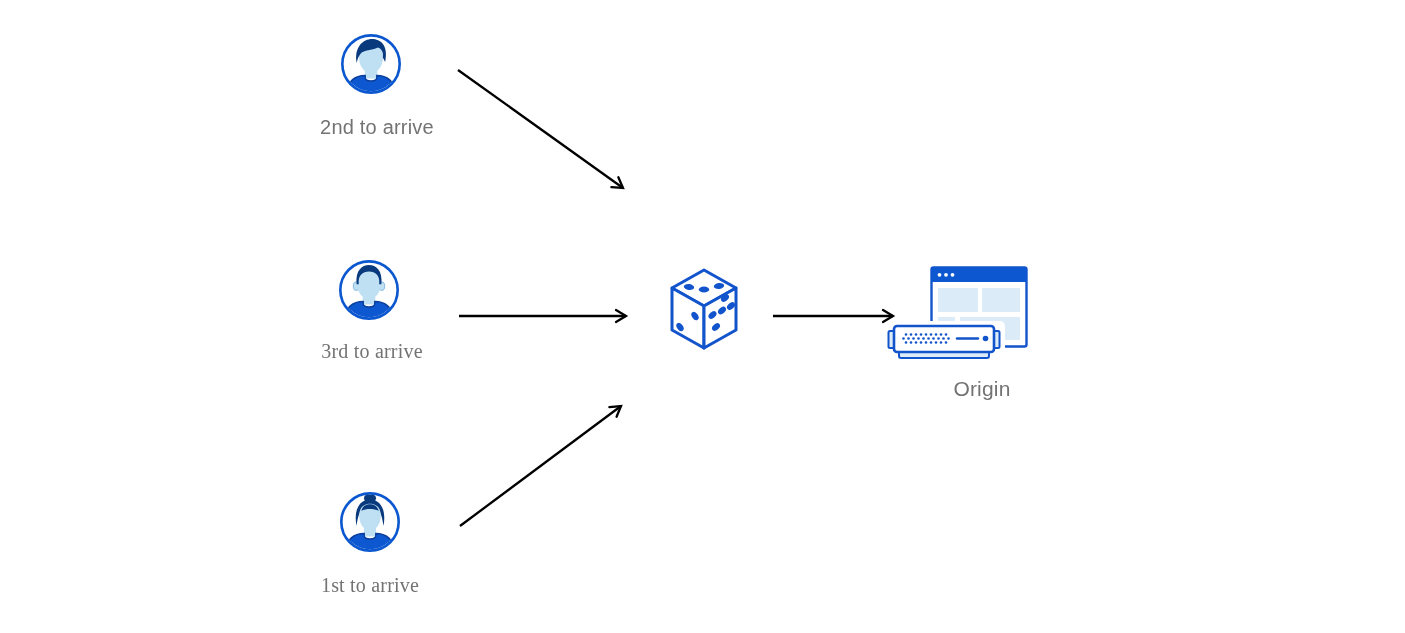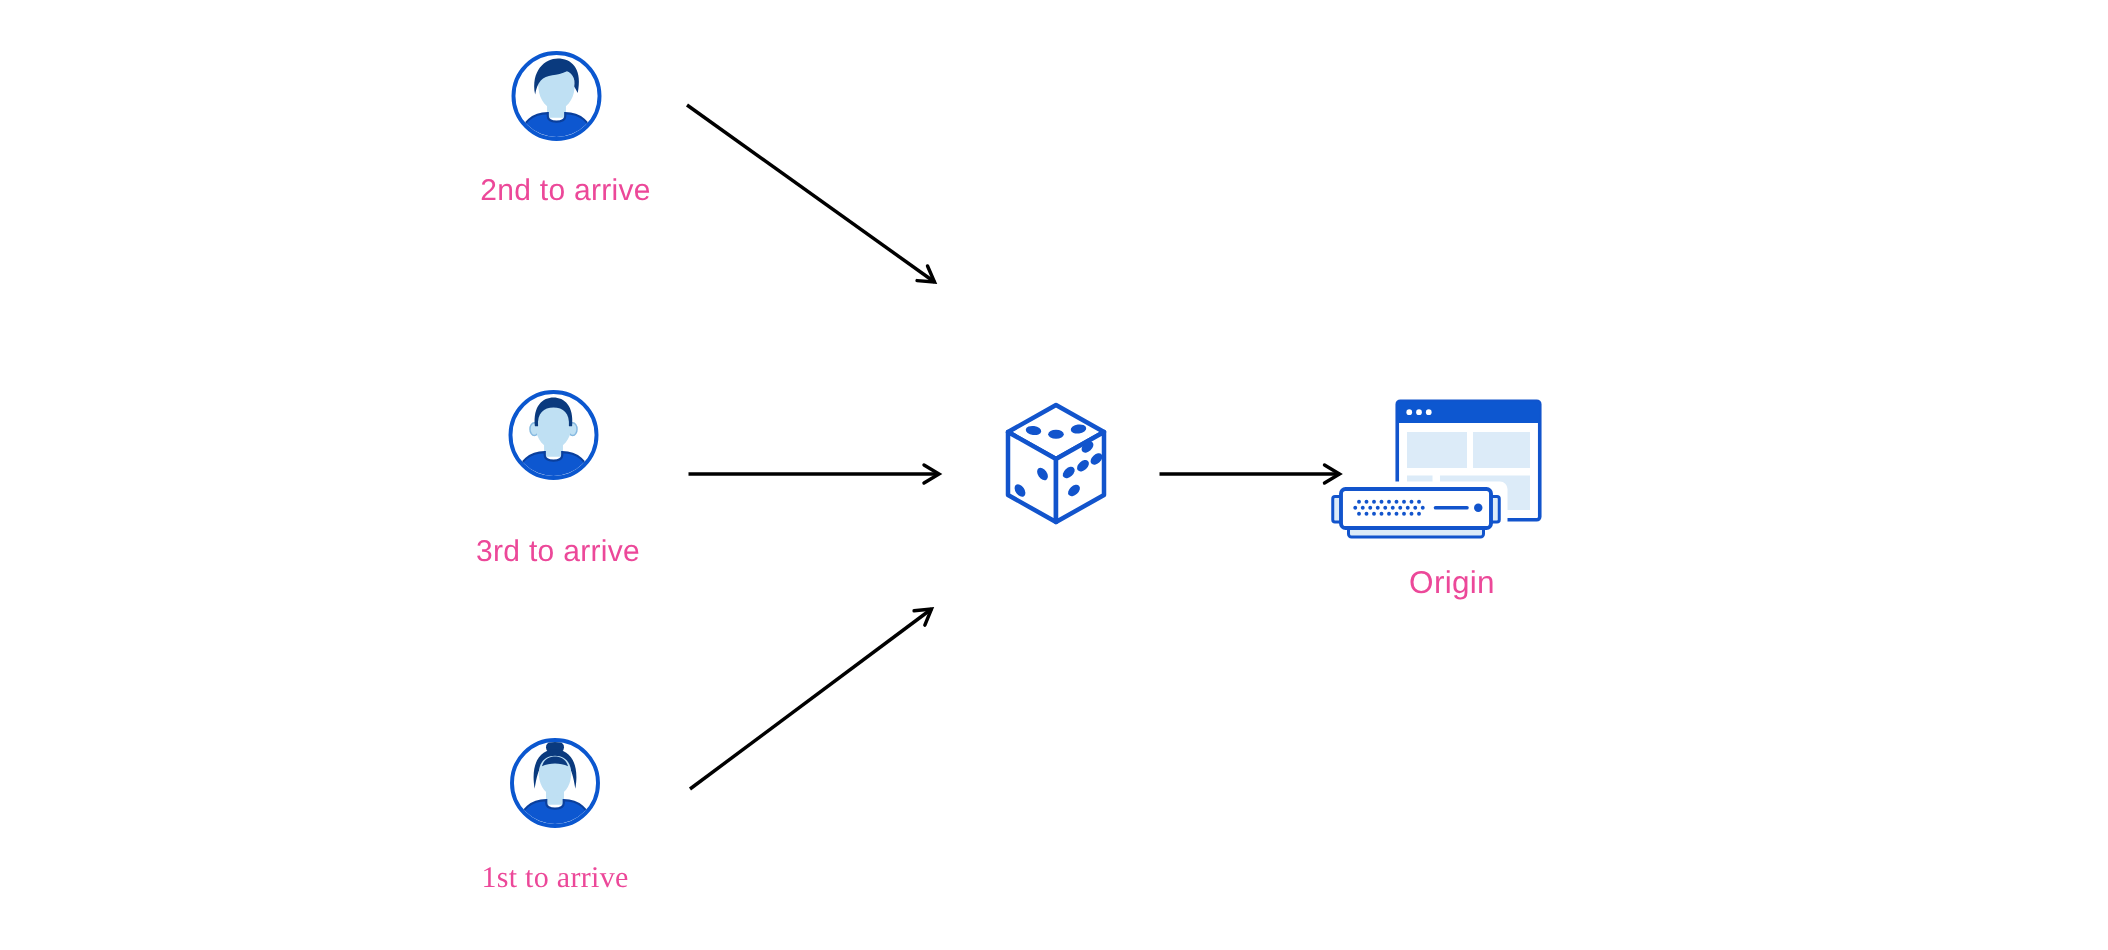--- a/index.html
+++ b/index.html
@@ -17,25 +17,25 @@
     width: 1405px;
     height: 633px;
   }
   .node { position: absolute; }
   .node-icon { display: block; }
   .node-label {
     position: absolute;
     transform: translateX(-50%);
     white-space: nowrap;
     font-size: 20px;
-    color: #ec4899;
+    color: #737373;
     letter-spacing: 0.2px;
     text-align: center;
   }
-  .origin-label { font-size: 21px; }
+  .origin-label { font-size: 21px; margin-left: 14px; }
 </style>
 </head>
 <body>
 
 <div class="canvas">
 
   <svg class="arrows-layer" viewBox="0 0 1405 633" aria-hidden="true">
     <defs>
       <marker id="arrowhead" markerUnits="userSpaceOnUse" markerWidth="18" markerHeight="18" refX="13.5" refY="9" orient="auto">
         <path d="M3.5,3 L13.5,9 L3.5,15" fill="none" stroke="#000000" stroke-width="2.3" stroke-linecap="round"></path>
@@ -71,21 +71,21 @@
       <circle cx="32" cy="32" r="29.6" fill="#ffffff" stroke="#0b57cf" stroke-width="2.7"></circle>
       <g clip-path="url(#clipB)">
         <ellipse cx="18.8" cy="28" rx="3" ry="4.4" fill="#bfe0f3" stroke="#86b9e0" stroke-width="1"></ellipse>
         <ellipse cx="45.2" cy="28" rx="3" ry="4.4" fill="#bfe0f3" stroke="#86b9e0" stroke-width="1"></ellipse>
         <path d="M25.5,31 h13 v16 h-13 z" fill="#bfe0f3"></path>
         <path d="M6,64 C7.5,48.5 17,44 26,43.8 L26,46 C26,48.2 28,49.6 32,49.6 C36,49.6 38,48.2 38,46 L38,43.8 C47,44 56.5,48.5 58,64 Z" fill="#0d57d0" stroke="#0a3f9c" stroke-width="1.5"></path>
         <path d="M32,11 C40.8,11 45.2,17.2 44.4,26.6 C43.7,35 38.6,41.2 32,41.2 C25.4,41.2 20.3,35 19.6,26.6 C18.8,17.2 23.2,11 32,11 Z" fill="#bfe0f3"></path>
         <path d="M19.2,26 C17.8,11.8 24.6,6.2 32,6.2 C39.4,6.2 46.2,11.8 44.8,26 L42.6,26 C43.4,16.8 38.6,13 32,13 C25.4,13 20.6,16.8 21.4,26 Z" fill="#0a3a7e"></path>
       </g>
     </svg>
-    <div class="node-label" style="left:34px; top:98px;">3rd to arrive</div>
+    <div class="node-label" style="left:34px; top:81px;font-family:Liberation Serif, serif;">3rd to arrive</div>
   </div>
 
   <div class="node" style="left:339px; top:491px;">
     <svg class="node-icon" width="62" height="62" viewBox="0 0 64 64">
       <clipPath id="clipC">
           <circle cx="32" cy="32" r="28.2"></circle>
         </clipPath>
       <circle cx="32" cy="32" r="29.6" fill="#ffffff" stroke="#0b57cf" stroke-width="2.7"></circle>
       <g clip-path="url(#clipC)">
         <ellipse cx="32" cy="7.5" rx="6.2" ry="5" fill="#0a3a7e"></ellipse>

